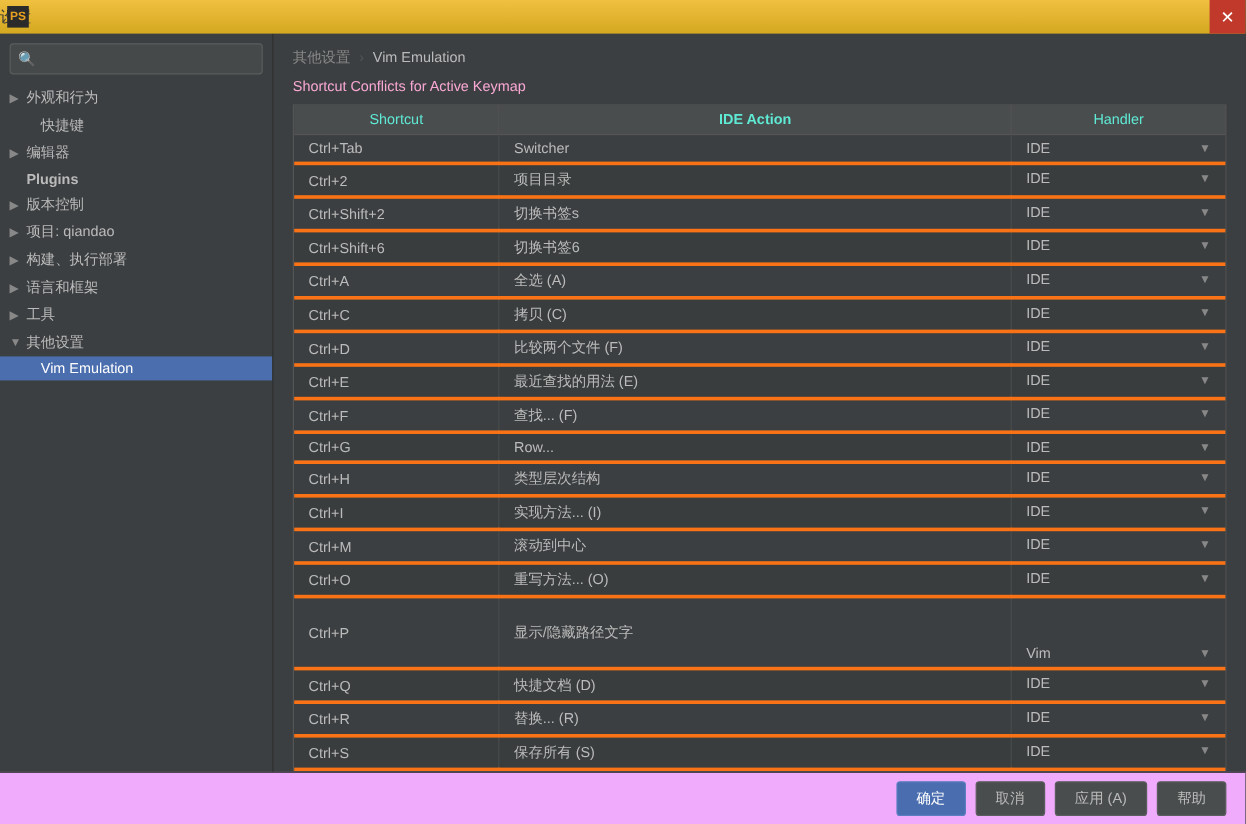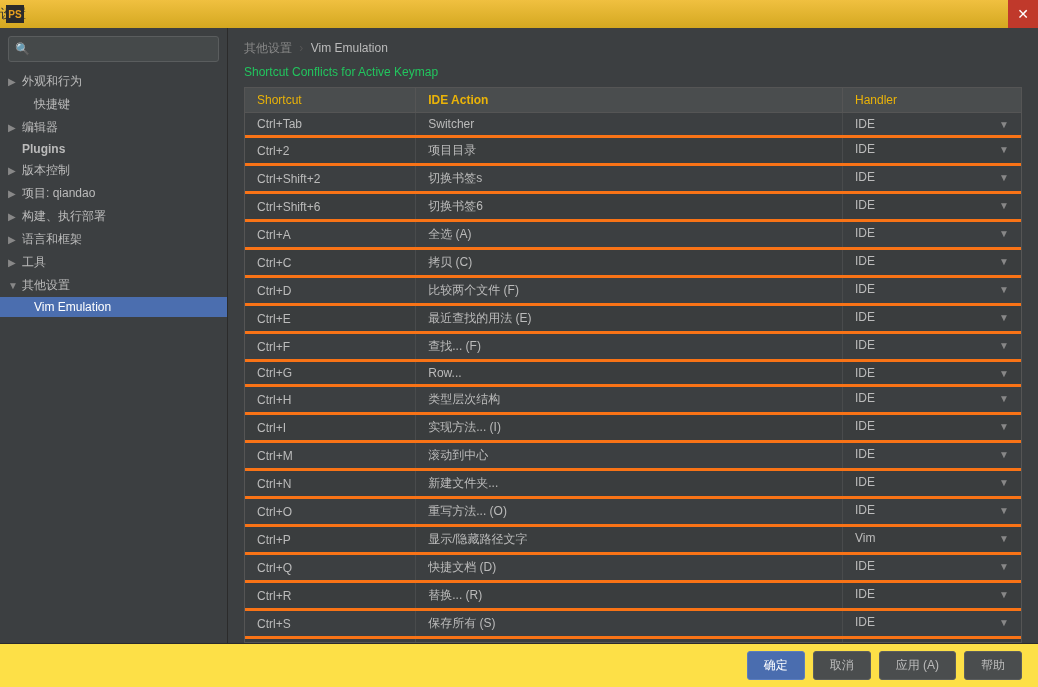--- a/index.html
+++ b/index.html
@@ -126,43 +126,43 @@
       padding: 12px 16px 6px;
       font-size: 12px;
       color: #888;
     }
     .breadcrumb span.sep { color: #555; margin: 0 4px; }
     .breadcrumb span.current { color: #bbbbbb; }
 
     .conflict-title {
       padding: 2px 16px 8px;
       font-size: 12px;
-      color: #22c55e;
+      color: #f9a8d4;
     }
 
     
     .conflict-table {
       flex: 1;
       overflow-y: auto;
       margin: 0 16px;
       border: 1px solid #555;
     }
     table {
       width: 100%;
       border-collapse: collapse;
     }
     thead tr {
       background: #4a4d4e;
       border-bottom: 1px solid #555;
     }
     thead th {
       padding: 5px 12px;
-      text-align: left;
+      text-align: center;
       font-weight: normal;
-      color: #eab308;
+      color: #5eead4;
       border-right: 1px solid #555;
       position: relative;
     }
     thead th:last-child { border-right: none; }
     tbody tr {
       border-bottom: 3px solid #f97316;
     }
     tbody tr:nth-child(even) {
       background: #3a3d3e;
     }
@@ -184,21 +184,21 @@
       color: #888;
       font-size: 10px;
     }
     .vim-handler {
       color: #bbbbbb;
     }
 
     
     .footer {
       height: 44px;
-      background: #fde047;
+      background: #f0abfc;
       border-top: 1px solid #2b2b2b;
       display: flex;
       align-items: center;
       justify-content: flex-end;
       padding: 0 16px;
       gap: 8px;
     }
     .btn {
       padding: 5px 16px;
       border-radius: 3px;
@@ -400,39 +400,31 @@
             </tr>
             <tr>
               <td>Ctrl+M</td>
               <td>滚动到中心</td>
               <td style="display: flex; align-items: center; justify-content: space-between;">
                 <span>IDE</span>
                 <span class="dropdown-arrow">▼</span>
               </td>
             </tr>
             <tr>
-              <td>Ctrl+N</td>
-              <td>新建文件夹...</td>
-              <td style="display: flex; align-items: center; justify-content: space-between;">
-                <span>IDE</span>
-                <span class="dropdown-arrow">▼</span>
-              </td>
-            </tr>
-            <tr>
               <td>Ctrl+O</td>
               <td>重写方法... (O)</td>
               <td style="display: flex; align-items: center; justify-content: space-between;">
                 <span>IDE</span>
                 <span class="dropdown-arrow">▼</span>
               </td>
             </tr>
             <tr>
               <td>Ctrl+P</td>
               <td>显示/隐藏路径文字</td>
-              <td style="display: flex; align-items: center; justify-content: space-between;">
+              <td style="display: flex; align-items: center; justify-content: space-between; margin-top: 35px;">
                 <span class="vim-handler">Vim</span>
                 <span class="dropdown-arrow">▼</span>
               </td>
             </tr>
             <tr>
               <td>Ctrl+Q</td>
               <td>快捷文档 (D)</td>
               <td style="display: flex; align-items: center; justify-content: space-between;">
                 <span>IDE</span>
                 <span class="dropdown-arrow">▼</span>

